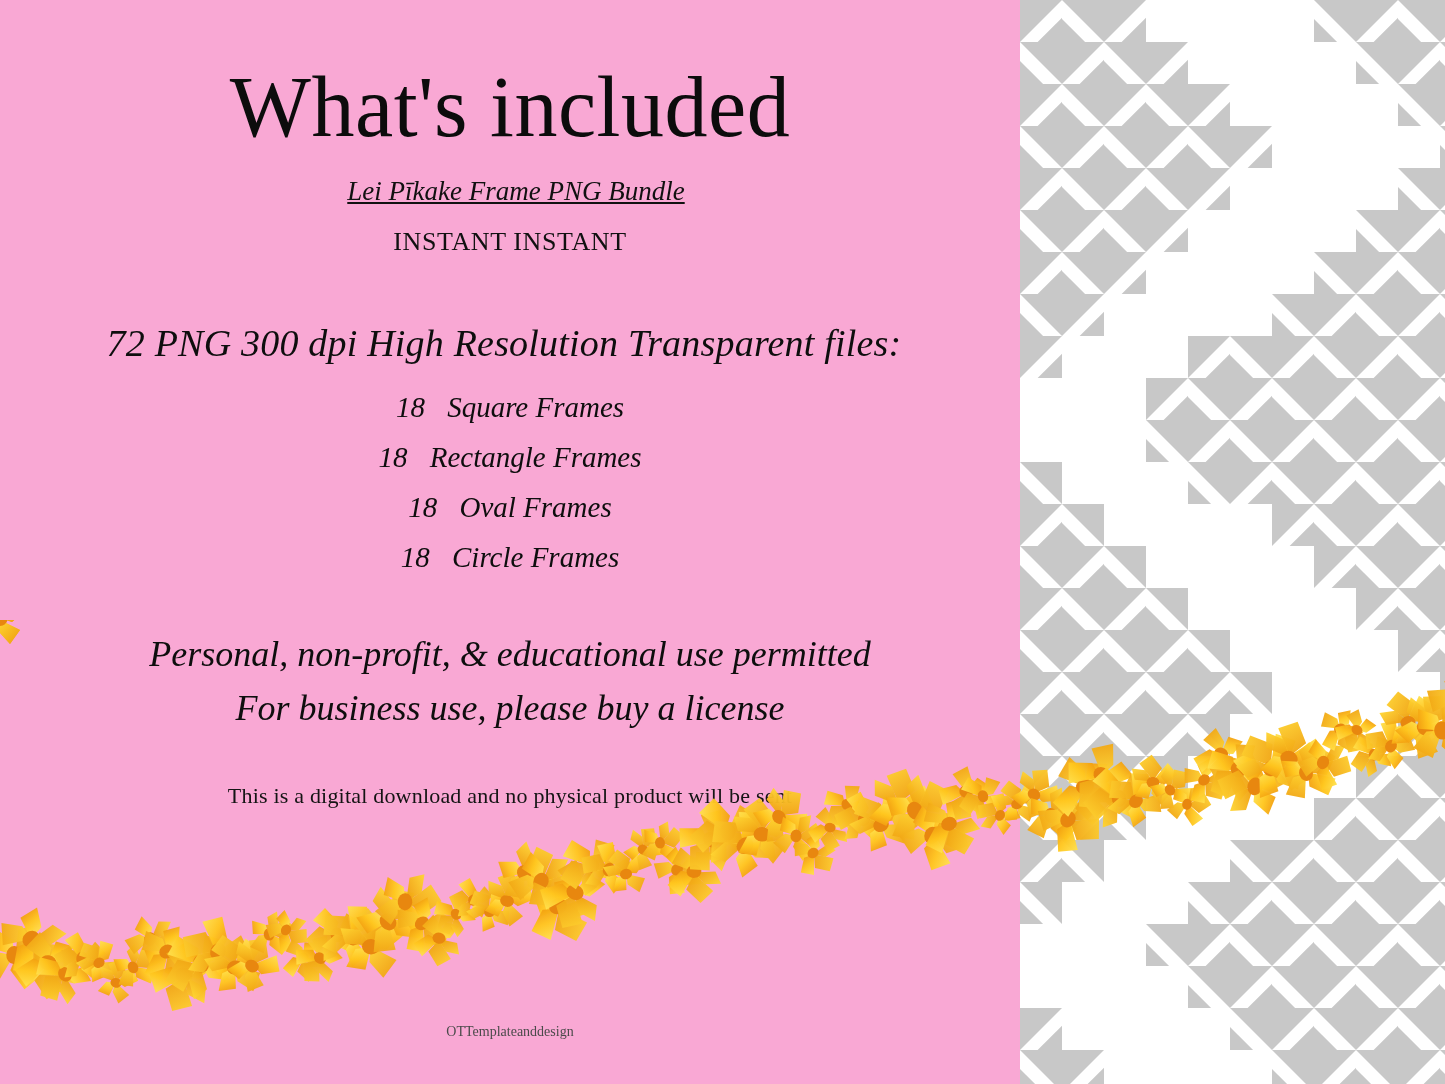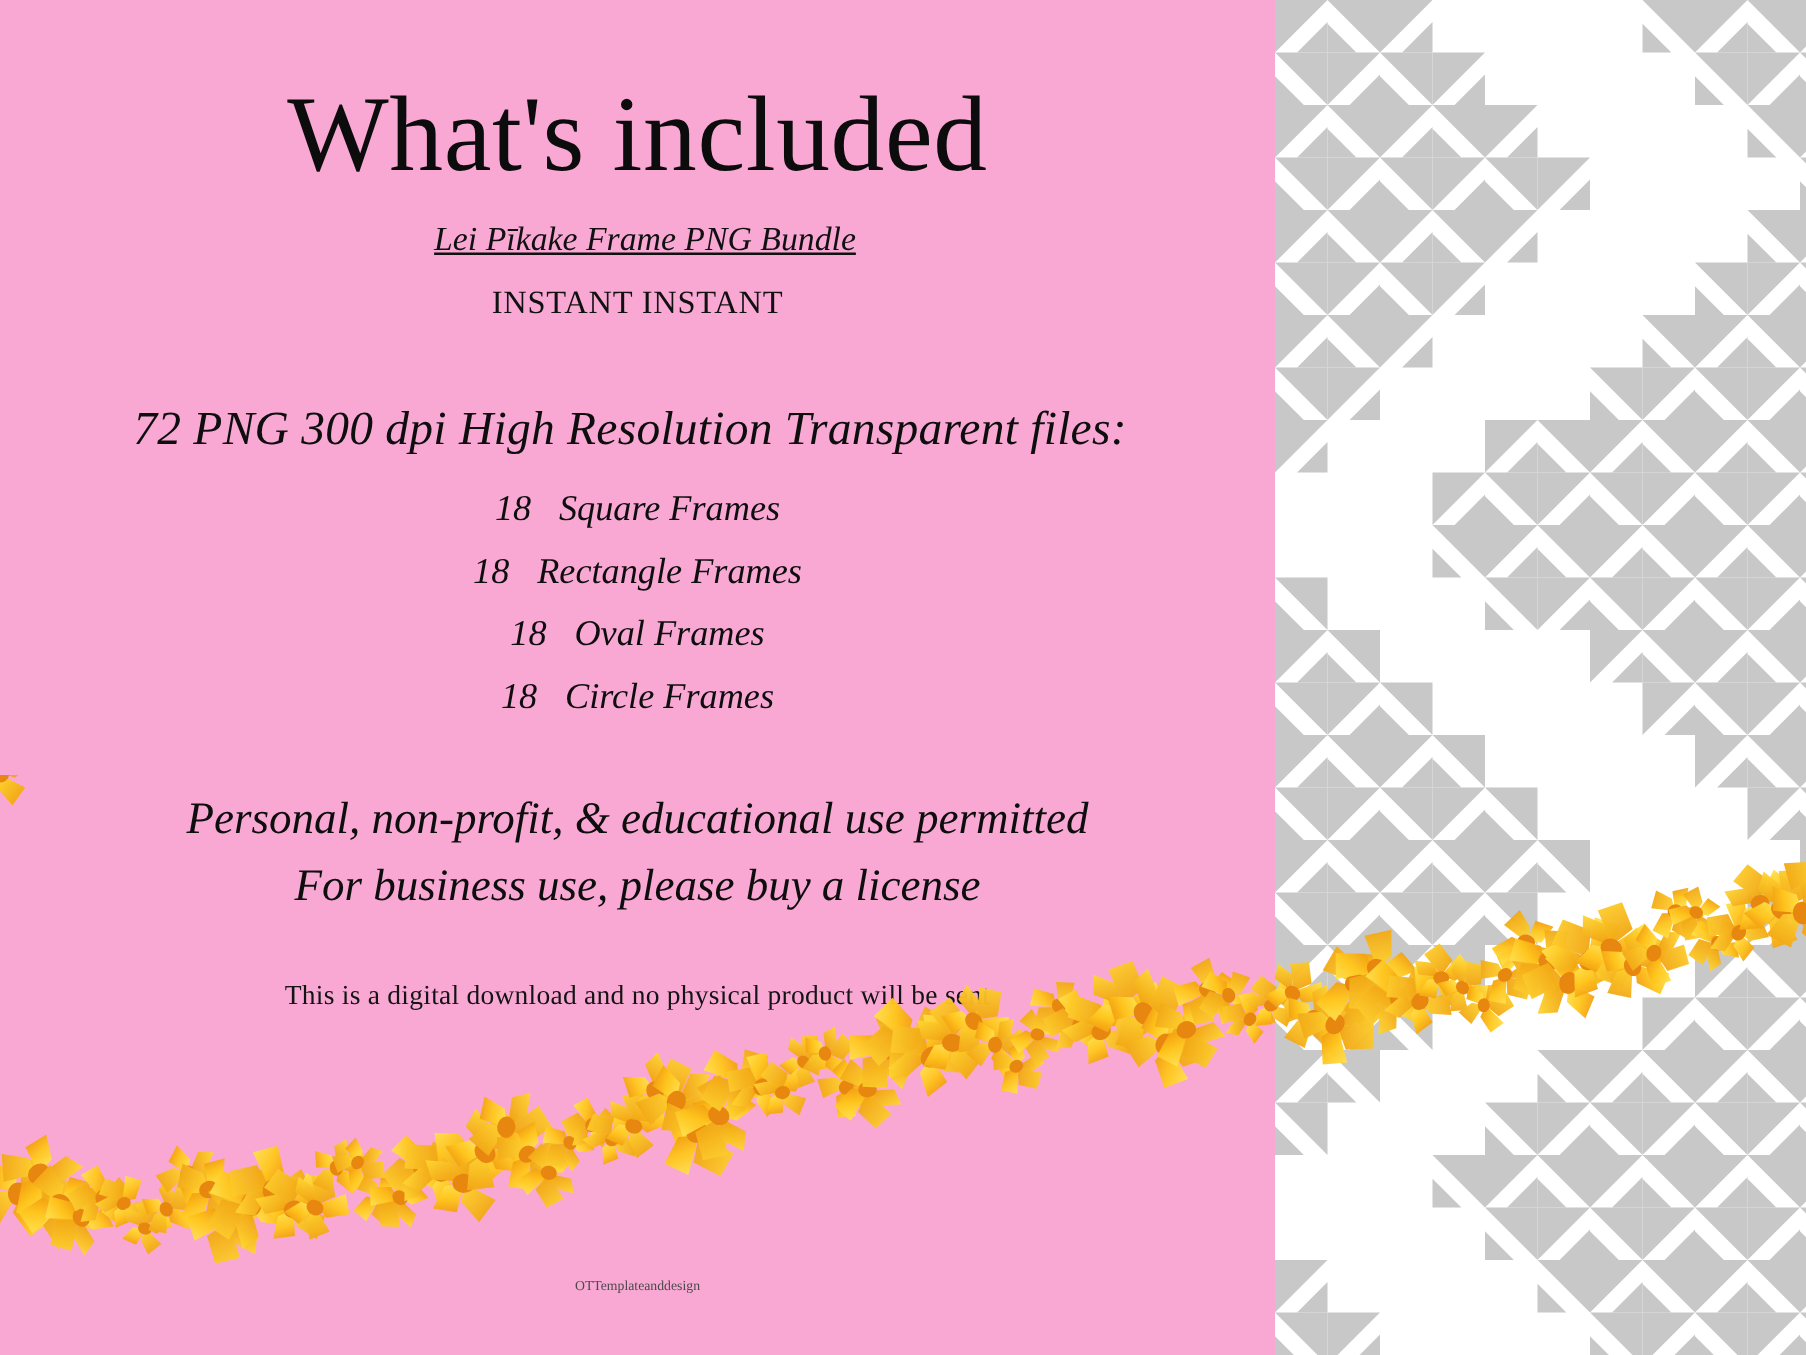--- a/index.html
+++ b/index.html
@@ -102,21 +102,21 @@
     letter-spacing: 0.2px;
   }
 
   
   .credit {
     position: absolute;
     left: 0;
     top: 1022px;
     width: 1020px;
     text-align: center;
-    font-size: 11px;
+    font-size: 14px;
     color: #4a4a4a;
     line-height: 1.45;
   }
 
   
   .lei {
     position: absolute;
     left: 0;
     top: 620px;
     width: 1445px;

